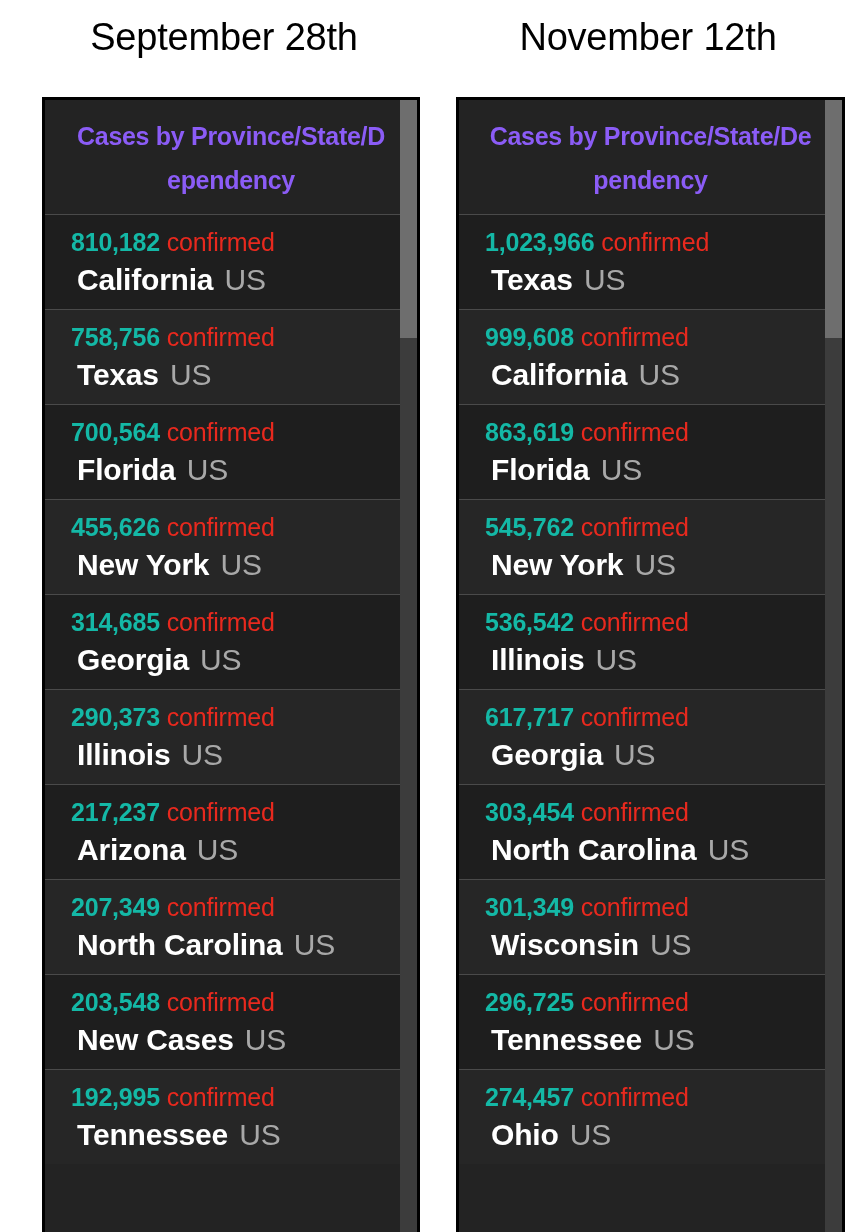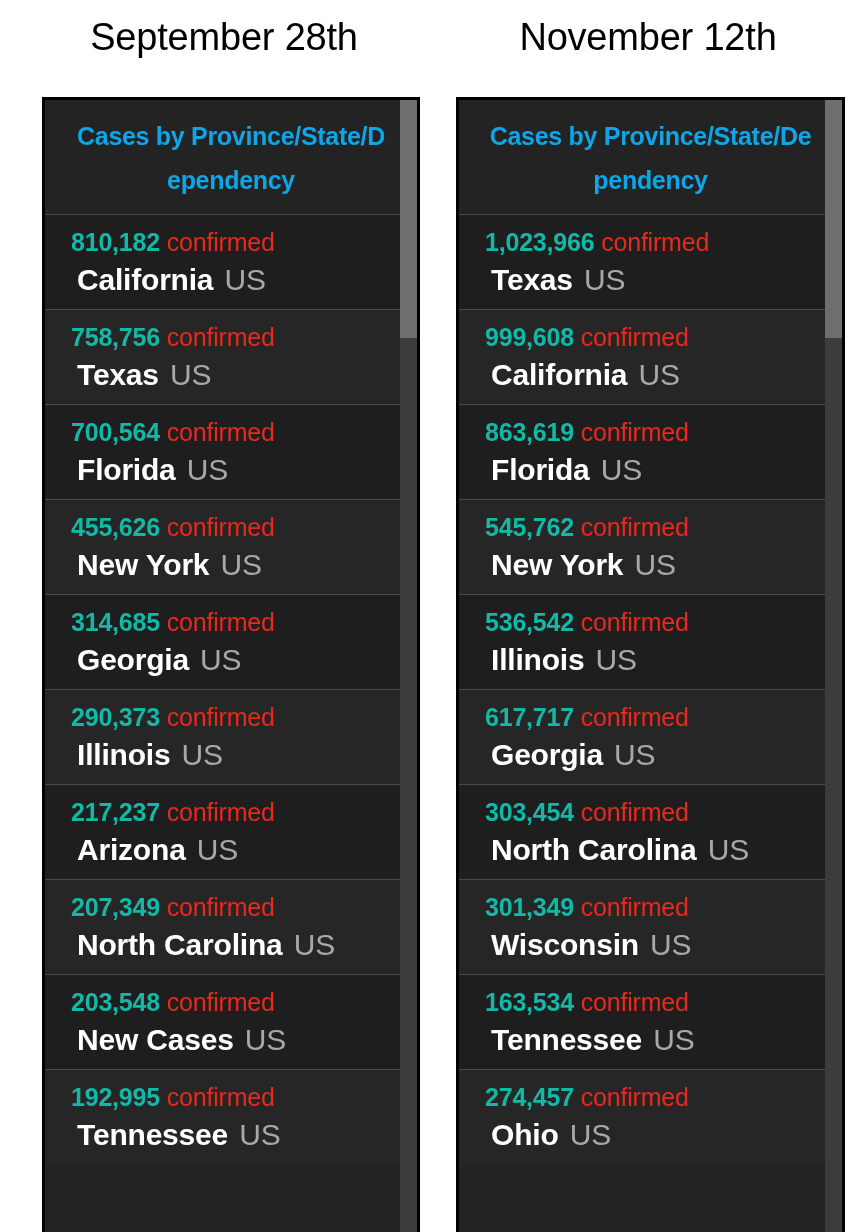--- a/index.html
+++ b/index.html
@@ -67,21 +67,21 @@
     position: relative;
     background: #232323;
     width: 100%;
     height: 100%;
     overflow: hidden;
   }
 
   .panel-header {
     padding: 14px 28px 12px 28px;
     text-align: center;
-    color: #0ea5e9;
+    color: #8b5cf6;
     font-size: 25px;
     font-weight: bold;
     line-height: 44px;
     letter-spacing: -0.3px;
     word-break: break-all;
   }
 
   .list {
     position: relative;
   }
@@ -238,21 +238,21 @@
             </div>
             <div class="row">
               <div class="row-count-line"><span class="row-count">303,454</span><span class="row-confirmed"> confirmed</span></div>
               <div class="row-place-line"><span class="row-place">North Carolina</span><span class="row-country"> US</span></div>
             </div>
             <div class="row">
               <div class="row-count-line"><span class="row-count">301,349</span><span class="row-confirmed"> confirmed</span></div>
               <div class="row-place-line"><span class="row-place">Wisconsin</span><span class="row-country"> US</span></div>
             </div>
             <div class="row">
-              <div class="row-count-line"><span class="row-count">163,534</span><span class="row-confirmed"> confirmed</span></div>
+              <div class="row-count-line"><span class="row-count">296,725</span><span class="row-confirmed"> confirmed</span></div>
               <div class="row-place-line"><span class="row-place">Tennessee</span><span class="row-country"> US</span></div>
             </div>
             <div class="row">
               <div class="row-count-line"><span class="row-count">274,457</span><span class="row-confirmed"> confirmed</span></div>
               <div class="row-place-line"><span class="row-place">Ohio</span><span class="row-country"> US</span></div>
             </div>
           </div>
         <div class="scrollbar" style="background: rgb(60, 60, 60);">
           <div class="scroll-thumb" style="top: 0%; height: 21%; background: rgb(110, 110, 110);"></div>
         </div>

